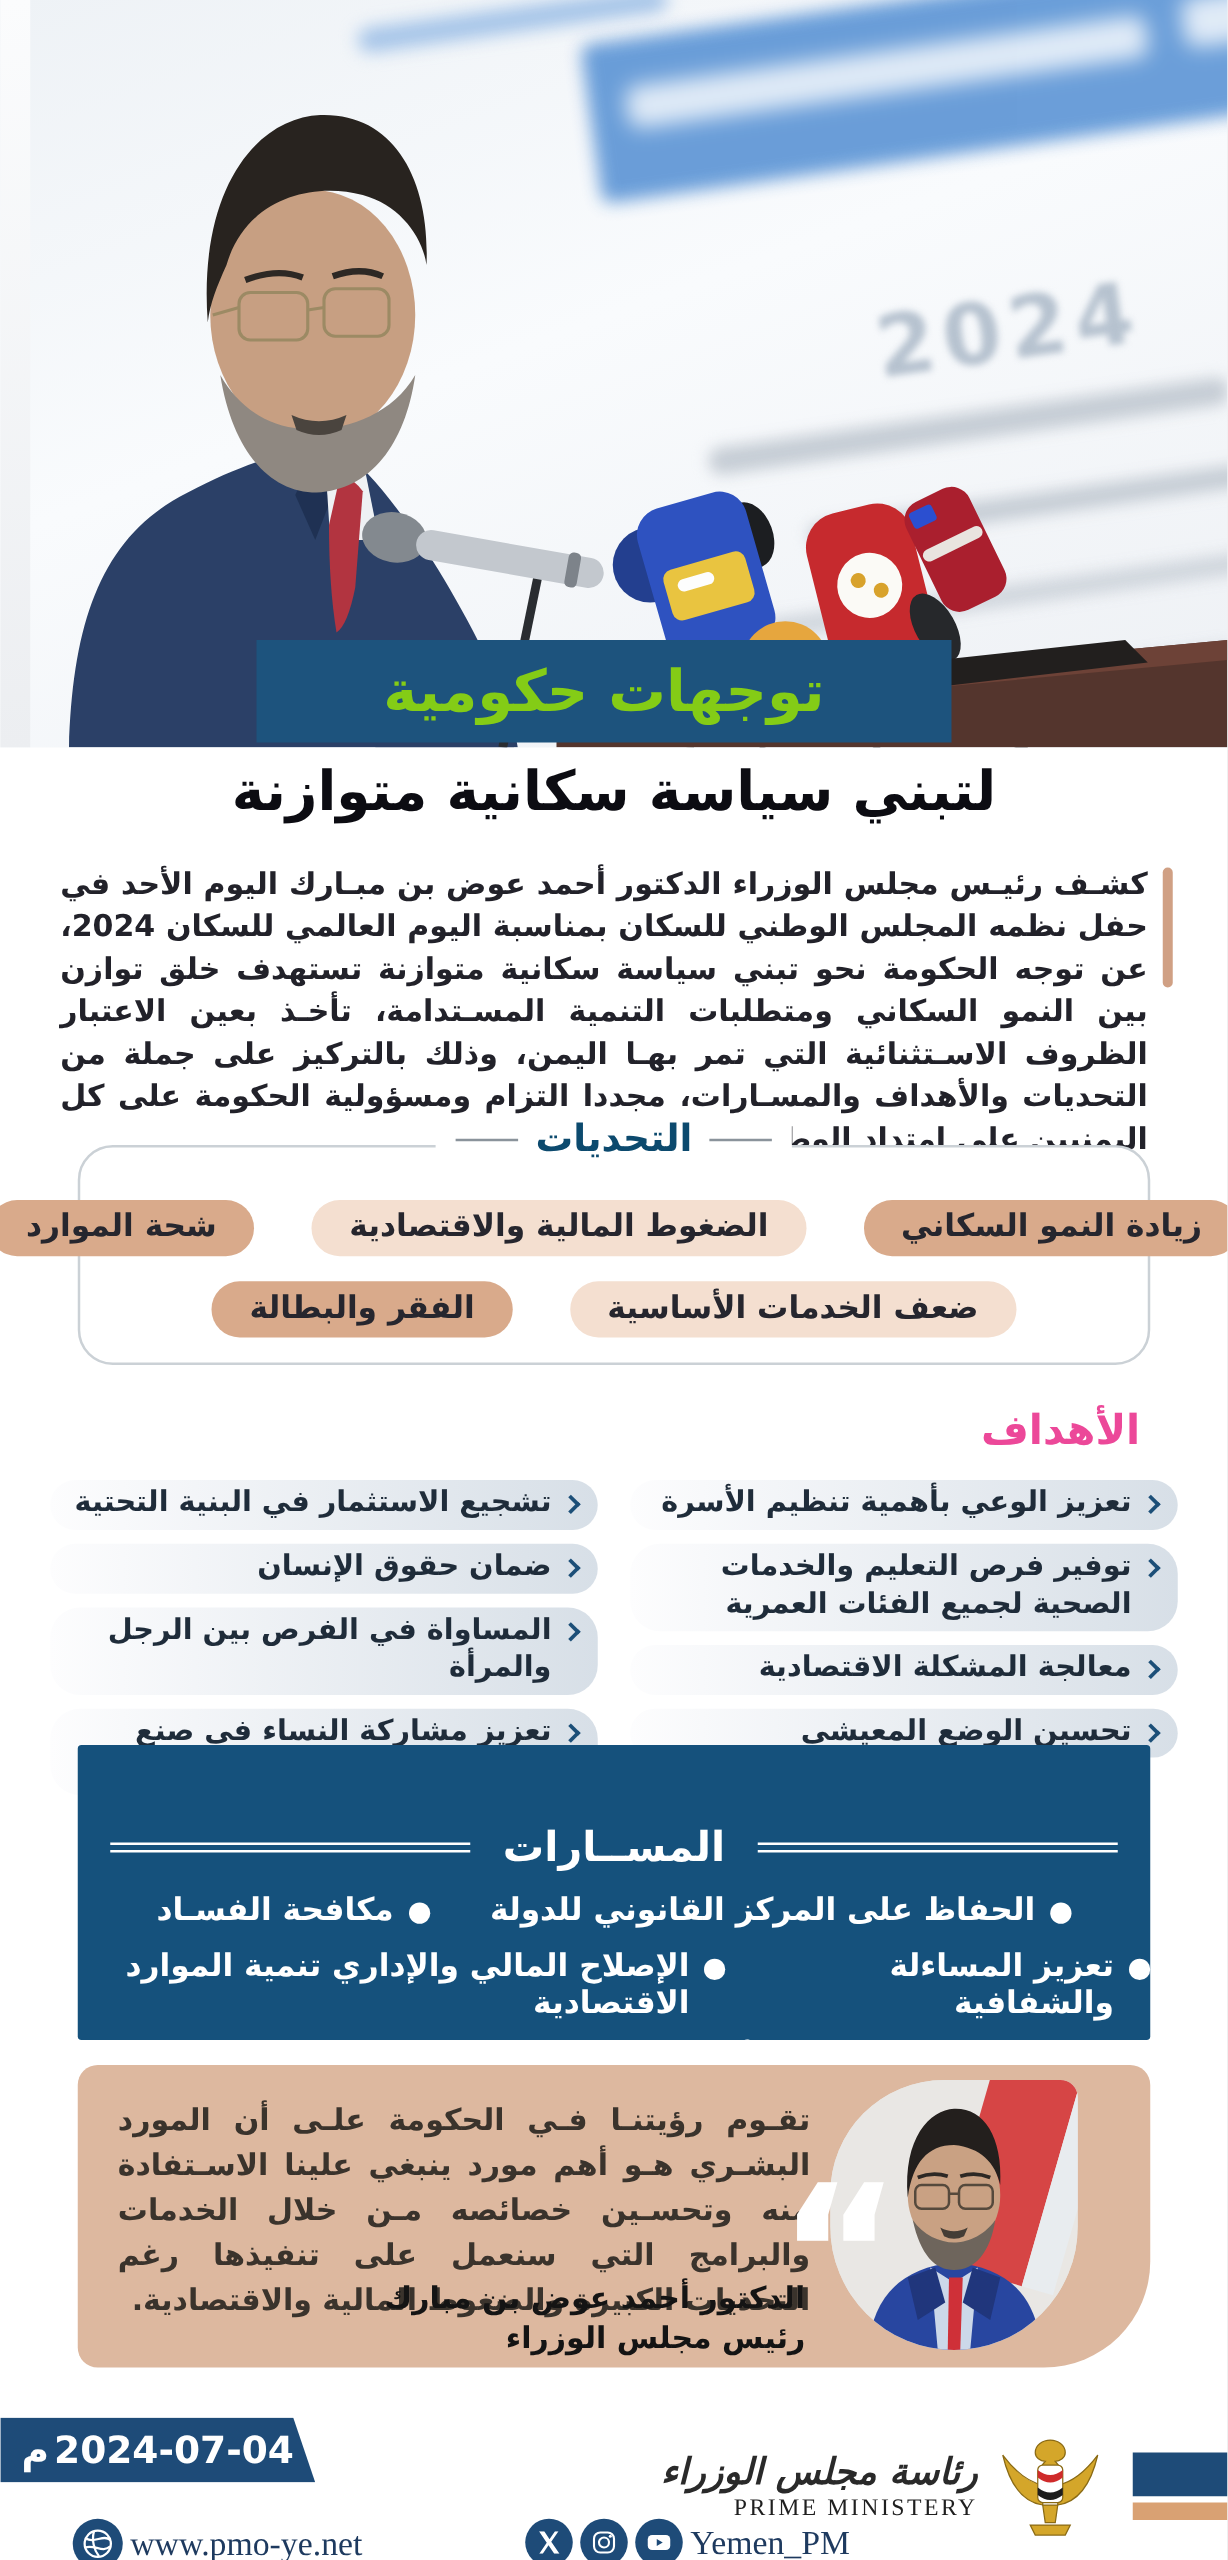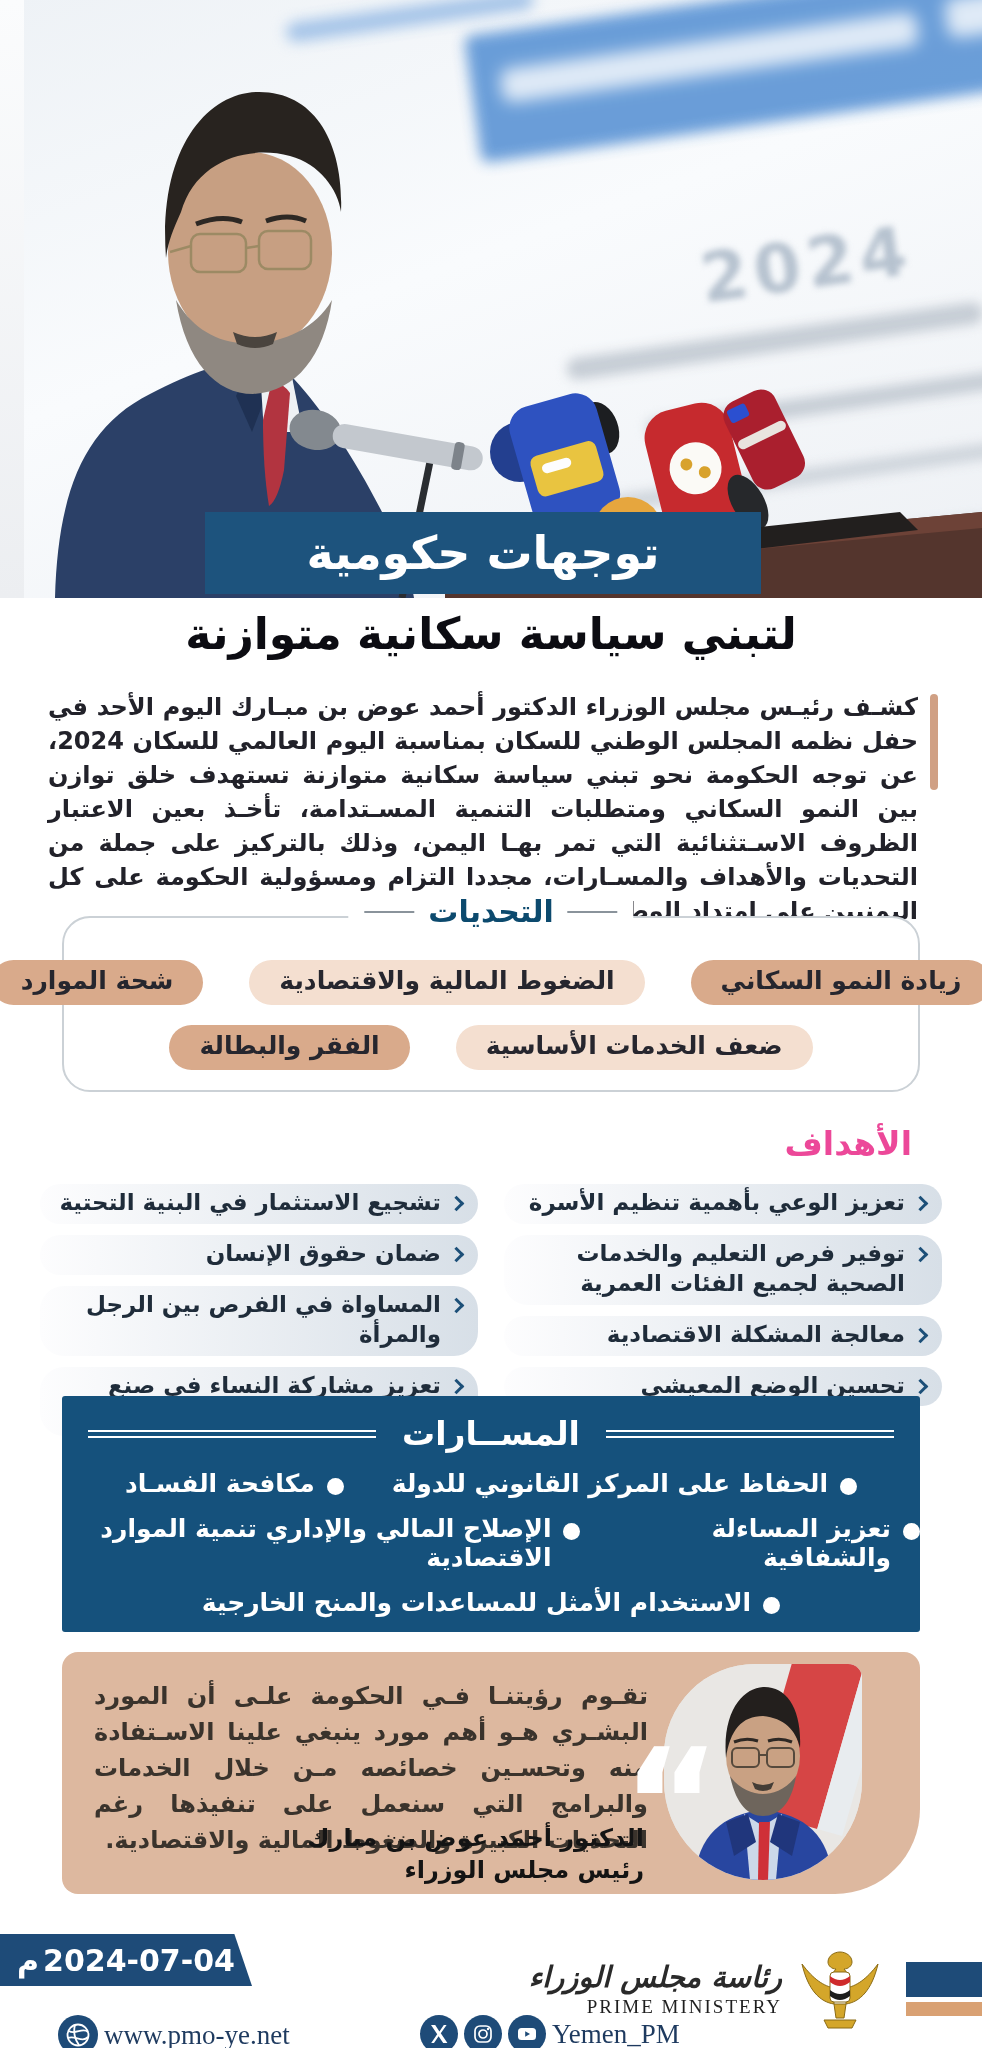--- a/index.html
+++ b/index.html
@@ -15,21 +15,21 @@
   .bd-band-blue { left:470px; top:-6px; width:600px; height:128px; background:#5b94d5; filter:blur(7px); opacity:.9; border-radius:8px;}
   .bd-band-blue .streak { position:absolute; background:rgba(255,255,255,.8); filter:blur(5px); border-radius:10px; }
   .bd-blue-sm { left:285px; top:6px; width:250px; height:20px; background:#a5c4e8; filter:blur(7px); border-radius:10px;}
   .bd-year { left:700px; top:225px; font-size:68px; font-weight:bold; color:#b6c2cf; filter:blur(3px); letter-spacing:6px;}
   .bd-line { background:#c6cdd5; filter:blur(6px); border-radius:10px; }
   .edge-strip { position:absolute; left:0; top:0; width:24px; height:598px; background:linear-gradient(#fbfcfd,#eceef1); }
   .hero-art { position:absolute; left:0; top:0; }
   .title-banner {
     position:absolute; left:205px; top:512px; width:556px; height:82px; background:#1d537d;
     display:flex; align-items:center; justify-content:center; z-index:6;
-    color:#ffffff; font-size:46px; font-weight:bold;
+    color:#84cc16; font-size:46px; font-weight:bold;
   }
   
   .headline { position:absolute; left:0; right:0; top:608px; text-align:center;
               font-size:44px; font-weight:bold; color:#0c0c12; }
   .intro-bar { position:absolute; right:44px; top:694px; width:8px; height:96px;
                background:#d0a084; border-radius:5px; }
   .intro { position:absolute; right:64px; left:48px; top:690px; direction:rtl;
            font-size:24px; line-height:1.42; font-weight:bold; color:#22222a; text-align:justify; }
   
   .challenges { position:absolute; left:62px; right:62px; top:916px; height:176px;
@@ -50,21 +50,21 @@
   .objectives { position:absolute; right:40px; left:40px; top:1184px; display:flex; gap:26px; direction:rtl; }
   .obj-col { flex:1; display:flex; flex-direction:column; gap:11px;text-align:right; }
   .obj-item { display:flex; align-items:flex-start; gap:10px; direction:rtl; width:100%;
               background:linear-gradient(to left,#d7dfe7,#fdfdfe); border-radius:24px;
               padding:4px 16px 6px; font-size:23px; line-height:1.3; font-weight:bold; color:#1f2c3a; }
   .chev { flex:0 0 auto; width:11px; height:11px; margin-top:10px;
           border-top:3.5px solid #1c4f78; border-right:3.5px solid #1c4f78; transform:rotate(45deg); }
   
   .tracks { position:absolute; left:62px; right:62px; top:1396px; height:236px;
             background:#15517c; border-radius:3px; color:#fff; direction:rtl; }
-  .tracks-head { display:flex; align-items:center; padding-top:18px; }
+  .tracks-head { display:flex; align-items:center; padding-top:18px;margin-top:44px; }
   .dline { flex:1; height:8px; border-top:2px solid #fff; border-bottom:2px solid #fff; margin:0 26px; }
   .tracks-head .t { font-size:33px; font-weight:bold; }
   .tr-row { display:flex; justify-content:center; gap:48px; margin-top:16px;
             font-size:25px; font-weight:bold; }
   .tr-item { display:flex; align-items:flex-start; }
   .blt { flex:0 0 auto; width:17px; height:17px; border-radius:50%; background:#fff;
          margin-top:9px; margin-left:12px; }
   
   .quote { position:absolute; left:62px; right:62px; top:1652px; height:242px;
            background:#ddb89f; border-radius:16px 16px 85px 16px; direction:rtl; }

